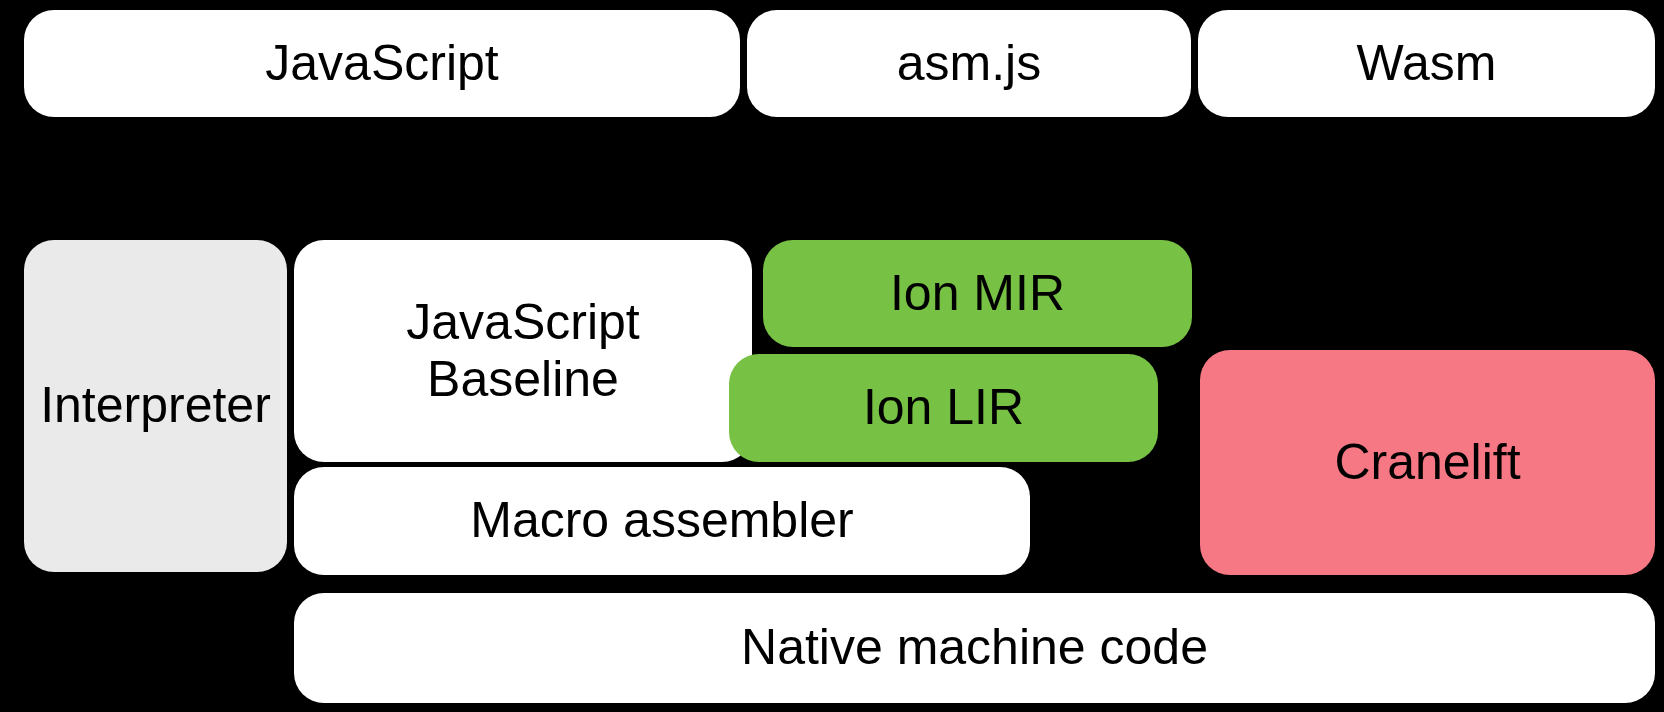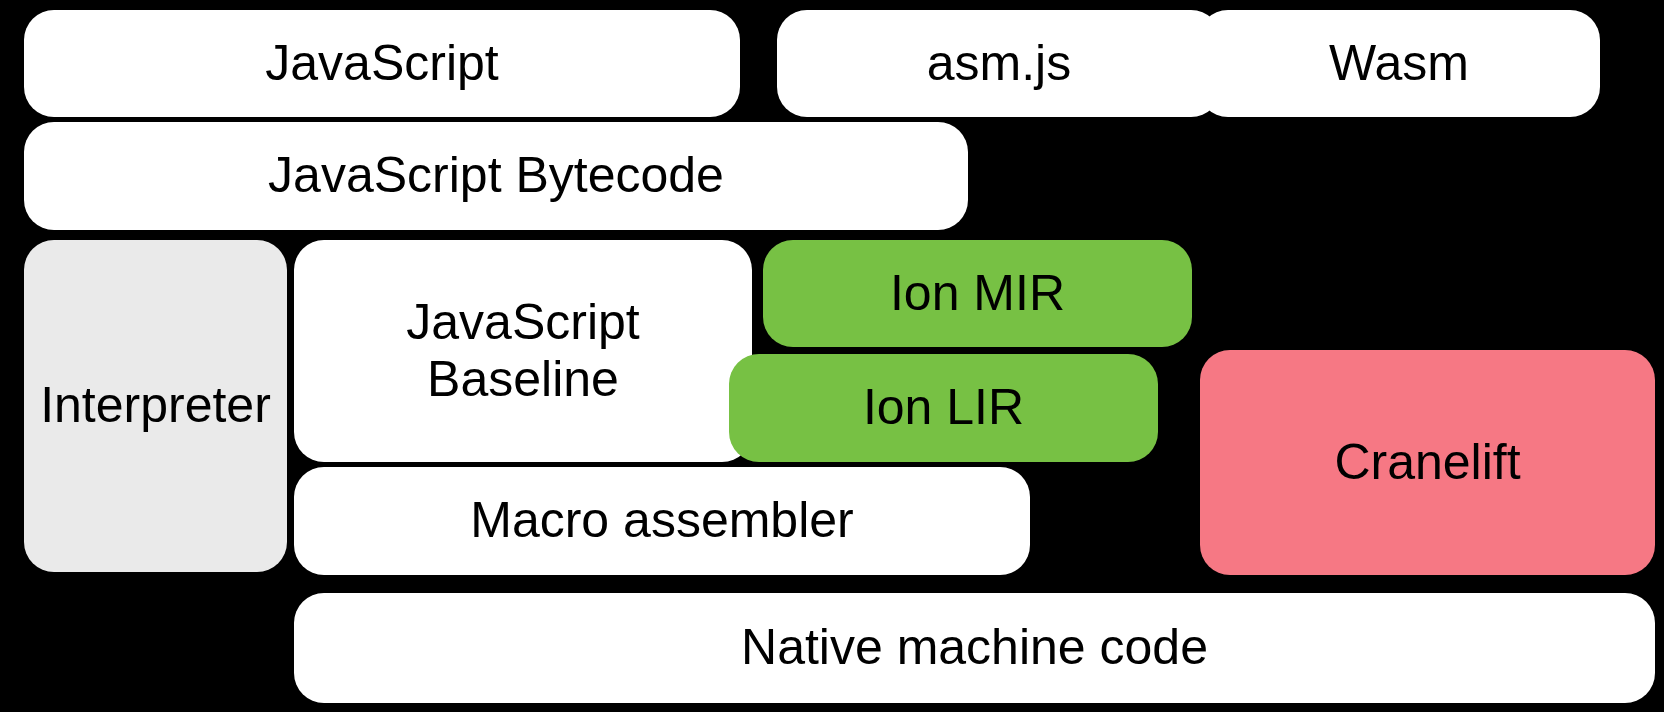--- a/index.html
+++ b/index.html
@@ -32,22 +32,22 @@
     white-space: pre-line;
     letter-spacing: 0;
   }
   .fill-white { background: var(--c-white, #ffffff); }
   .fill-gray  { background: var(--c-gray,  #eaeaea); }
   .fill-green { background: var(--c-green, #77c144); justify-content: center; }
   .fill-pink  { background: var(--c-pink,  #f67884); }
 
   
   #b-javascript  { left: 24px;   top: 10px;  width: 716px;  height: 107px; }
-  #b-asmjs       { left: 747px;  top: 10px;  width: 444px;  height: 107px; margin-left: 30px; }
-  #b-wasm        { left: 1198px; top: 10px;  width: 402px;  height: 107px; }
+  #b-asmjs       { left: 747px;  top: 10px;  width: 444px;  height: 107px; }
+  #b-wasm        { left: 1198px; top: 10px;  width: 457px;  height: 107px; }
   #b-bytecode    { left: 24px;   top: 122px; width: 944px;  height: 108px; }
   #b-baldrmonkey { left: 983px;  top: 122px; width: 460px;  height: 108px; }
   #b-interpreter { left: 24px;   top: 240px; width: 263px;  height: 332px; text-align: center; }
   #b-baseline    { left: 294px;  top: 240px; width: 458px;  height: 222px; }
   #b-ionmir      { left: 763px;  top: 240px; width: 429px;  height: 107px; }
   #b-ionlir      { left: 729px;  top: 354px; width: 429px;  height: 108px; }
   #b-cranelift   { left: 1200px; top: 350px; width: 455px;  height: 225px; }
   #b-macro       { left: 294px;  top: 467px; width: 736px;  height: 108px; }
   #b-native      { left: 294px;  top: 581px; width: 1361px; height: 110px; margin-top: 12px; }
 </style>
@@ -61,23 +61,20 @@
   </div>
 
   <div id="b-asmjs" class="box fill-white">
     <span class="label">asm.js</span>
   </div>
 
   <div id="b-wasm" class="box fill-white">
     <span class="label">Wasm</span>
   </div>
 
-  <div id="b-bytecode" class="box fill-white">
-    <span class="label">JavaScript Bytecode</span>
-  </div>
 
 
   <div id="b-interpreter" class="box fill-gray">
     <span class="label">Interpreter</span>
   </div>
 
   <div id="b-baseline" class="box fill-white">
     <span class="label">JavaScript
 Baseline</span>
   </div>

